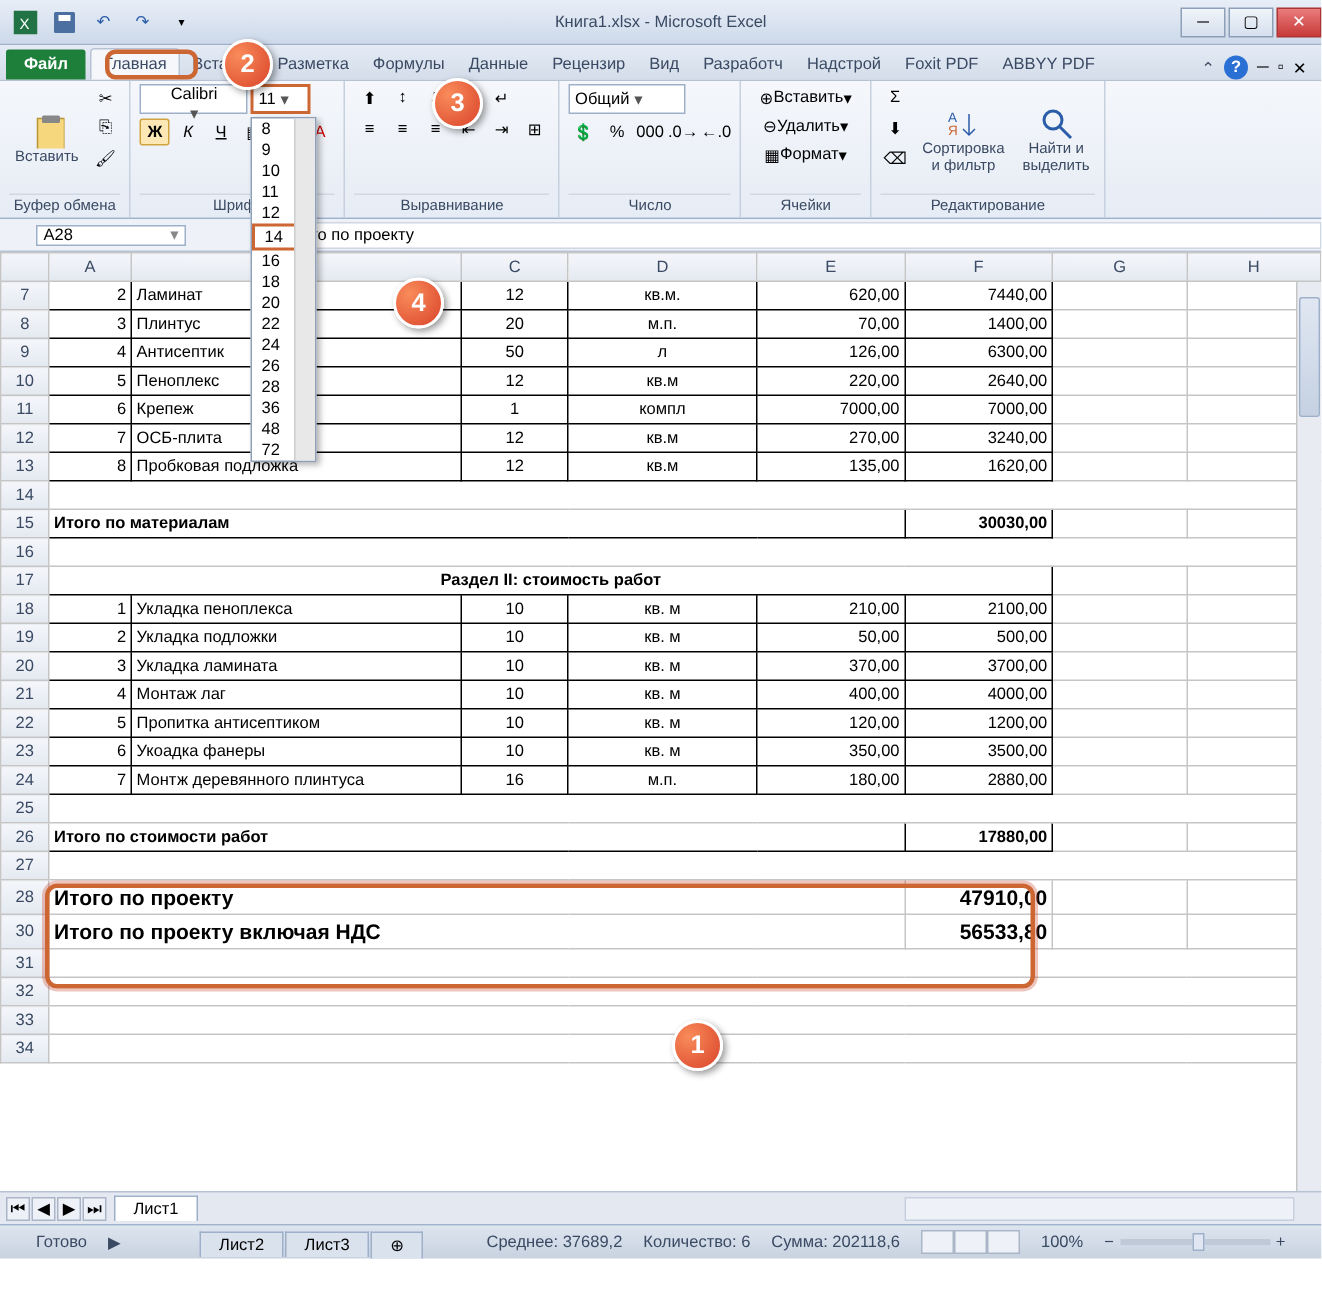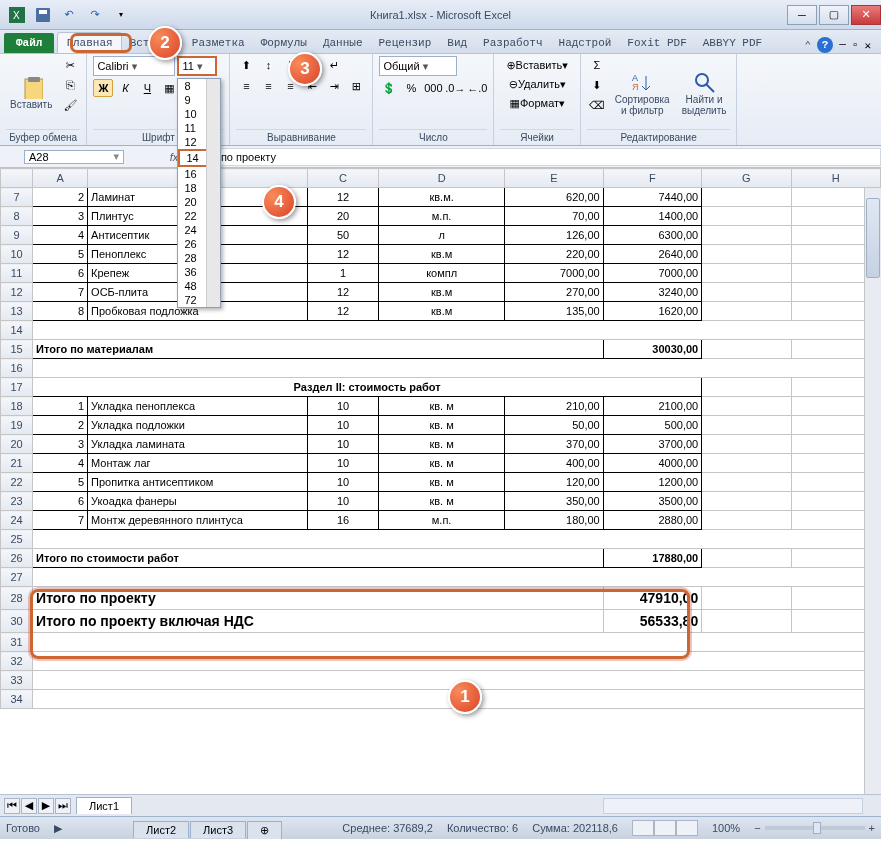--- a/index.html
+++ b/index.html
@@ -8,21 +8,21 @@
 
 .titlebar { height: 30px; background: linear-gradient(#e8eef7, #cdd9ea); display: flex; align-items: center; border-bottom: 1px solid #9fb2cc; position: relative; }
 .titlebar .qat { display: flex; align-items: center; gap: 4px; padding-left: 6px; }
 .titlebar .qat .btn { width: 22px; height: 22px; display: flex; align-items: center; justify-content: center; border-radius: 2px; }
 .titlebar .title { position: absolute; left: 50%; transform: translateX(-50%); color: #3a4a63; }
 .titlebar .winctrl { margin-left: auto; display: flex; }
 .titlebar .winctrl div { width: 30px; height: 20px; border: 1px solid #8ea0b8; background: linear-gradient(#f0f4fa,#d6e0ee); margin-left: 2px; display:flex; align-items:center; justify-content:center; }
 .titlebar .winctrl .close { background: linear-gradient(#e97c7c,#c83a3a); border-color:#a33; color:#fff; }
 
 
-.tabs { height: 24px; background: linear-gradient(#e4ebf5,#d4ddea); display: flex; align-items: flex-end; padding-left: 4px; border-bottom: 1px solid #b7c3d5; font-family: Liberation Mono, monospace; }
+.tabs { height: 24px; background: linear-gradient(#e4ebf5,#d4ddea); display: flex; align-items: flex-end; padding-left: 4px; border-bottom: 1px solid #b7c3d5; }
 .tabs .file { background: #1e7f3b; color: #fff; padding: 4px 12px; font-weight: bold; border-radius: 2px 2px 0 0; margin-right: 3px; }
 .tabs .tab { padding: 4px 8px; color: #3a4a63; cursor: pointer; }
 .tabs .tab.active { background: #f5f7fb; border: 1px solid #b7c3d5; border-bottom: none; border-radius: 3px 3px 0 0; }
 .tabs .right { margin-left: auto; display:flex; align-items:center; gap:6px; padding-right:10px; }
 .tabs .right .help { width:16px;height:16px;border-radius:50%;background:#2a6fd4;color:#fff;display:flex;align-items:center;justify-content:center;font-weight:bold; }
 
 
 .ribbon { height: 92px; background: linear-gradient(#f5f7fb,#e6ecf5); border-bottom: 1px solid #9fb2cc; display: flex; }
 .group { border-right: 1px solid #c6d0de; padding: 2px 6px 0 6px; display: flex; flex-direction: column; position: relative; }
 .group .body { flex: 1; display: flex; gap: 4px; }
@@ -72,21 +72,21 @@
 
 
 .sheettabs { height: 22px; background: #e4e9f1; border-top:1px solid #b7c3d5; display:flex; align-items:center; font-size:11px; }
 .sheettabs .nav { display:flex; gap:1px; padding:0 4px; }
 .sheettabs .nav span { width:16px; height:16px; border:1px solid #aab6c8; background:#eef2f8; display:flex;align-items:center;justify-content:center; }
 .sheettabs .st { padding: 2px 12px; background:#fff; border:1px solid #9eb0c9; border-bottom:none; margin-left:1px; }
 .sheettabs .st.inactive { background:#dae2ed;margin-top:48px; }
 .sheettabs .hscroll { margin-left:auto; width:260px; height:16px; background:#eef2f8; border:1px solid #c5cfdd; margin-right:18px; }
 
 
-.status { height: 23px; background: linear-gradient(#dde5ef,#c8d2e0); border-top:1px solid #9fb2cc; display:flex; align-items:center; font-size:11px; color:#3a4a63; padding:0 6px; gap:14px; }
+.status { height: 23px; background: linear-gradient(#dde5ef,#c8d2e0); border-top:1px solid #9fb2cc; display:flex; align-items:center; font-size:11px; color:#3a4a63; padding:0 24px; gap:14px; }
 .status .views { display:flex; gap:0; }
 .status .views span { width:22px; height:16px; border:1px solid #aab6c8; background:#eef2f8; }
 .status .zoom { display:flex; align-items:center; gap:4px; }
 .status .slider { width:100px; height:4px; background:#bfc9d8; position:relative; }
 .status .slider .th { position:absolute; left:48px; top:-4px; width:8px; height:12px; background:#e0e7f2; border:1px solid #9eb0c9; }
 
 svg { display:block; }
 </style>
 </head>
 <body>
@@ -155,21 +155,21 @@
         <div class="smallbtn">⎘</div>
         <div class="smallbtn">🖌</div>
       </div>
     </div>
     <div class="label">Буфер обмена</div>
   </div>
 
   <div class="group" style="position:relative;">
     <div class="body" style="flex-direction:column;gap:3px;">
       <div class="fontbox">
-        <div class="combo" style="width:82px;">
+        <div class="combo" style="width:72px;flex-direction:column;">
             <span>Calibri</span>
             <span class="drop">▾</span>
           </div>
         <div style="position:relative;">
           <div class="combo" style="width:40px;border:2px solid #c63;">
               <span>11</span>
               <span class="drop">▾</span>
             </div>
           <div class="size-dropdown">
             <div class="opt">8</div>

